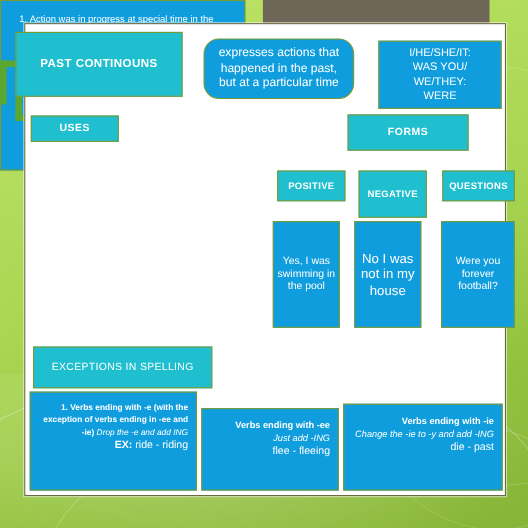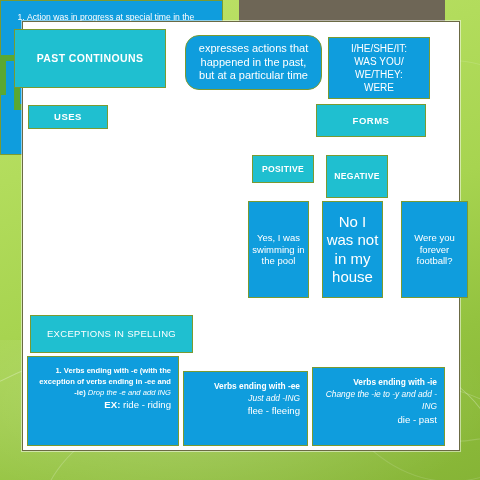--- a/index.html
+++ b/index.html
@@ -37,44 +37,44 @@
 
   .box{position:absolute;box-sizing:border-box;border:1px solid #7a9a31;
        color:#ffffff;display:flex;align-items:center;justify-content:center;
        text-align:center;line-height:1.22;}
   .teal{background:#1fbfd0;}
   .blue{background:#0f9ddd;}
 
   
   #past-continuous-title{left:14px;top:29px;width:152px;height:59px;font-size:10.5px;font-weight:bold;letter-spacing:.4px;}
   #definition-box{left:185px;top:35px;width:137px;height:55px;font-size:11px;padding:2px 6px;line-height:1.26;border-radius:14px;}
-  #forms-rule-box{left:328px;top:37px;width:102px;height:62px;font-size:10px;padding:2px 20px;line-height:1.3;}
+  #forms-rule-box{left:344px;top:37px;width:112px;height:62px;font-size:10px;padding:2px 20px;line-height:1.3;}
   #uses-title{left:28px;top:105px;width:80px;height:24px;font-size:9.5px;font-weight:bold;letter-spacing:.5px;}
   #forms-title{left:316px;top:104px;width:110px;height:33px;font-size:9.5px;font-weight:bold;letter-spacing:.5px;}
 
   #uses-list{left:25px;top:144px;width:223px;height:155px;background:#0f9ddd;border:1px solid #7a9a31;
              box-sizing:border-box;color:#fff;padding:10px 10px 0 4px;}
   #uses-list ol{margin:0;padding:0 0 0 22px;font-size:8.6px;line-height:1.45;}
   #uses-list li{margin-bottom:3px;}
 
   #positive-title{left:252px;top:155px;width:62px;height:28px;font-size:8.6px;font-weight:bold;letter-spacing:.3px;}
   #negative-title{left:326px;top:155px;width:62px;height:43px;font-size:8.6px;font-weight:bold;letter-spacing:.3px;}
   #questions-title{left:402px;top:155px;width:66px;height:28px;font-size:8.6px;font-weight:bold;letter-spacing:.3px;}
 
   #positive-example{left:248px;top:201px;width:61px;height:97px;font-size:9.5px;padding:2px 3px;}
-  #negative-example{left:322px;top:201px;width:61px;height:97px;font-size:15px;padding:2px 3px;}
+  #negative-example{left:322px;top:201px;width:61px;height:97px;font-size:12px;padding:2px 3px;}
   #questions-example{left:401px;top:201px;width:67px;height:97px;font-size:9.5px;padding:2px 3px;}
 
   #exceptions-title{left:30px;top:315px;width:163px;height:38px;font-size:9.5px;letter-spacing:.3px;}
 
   .rule{position:absolute;box-sizing:border-box;border:1px solid #7a9a31;background:#0f9ddd;
         color:#fff;padding:8px 7px;font-size:7.6px;line-height:1.45;text-align:right;}
   #rule-e{left:27px;top:356px;width:152px;height:90px;}
   #rule-ee{left:183px;top:371px;width:125px;height:75px;font-size:8.4px;}
-  #rule-ie{left:312px;top:367px;width:133px;height:79px;font-size:8.4px;}
+  #rule-ie{left:312px;top:367px;width:145px;height:79px;font-size:8.4px;}
   .rule b{font-weight:bold;}
   .rule i{font-style:italic;}
   .rule .big{font-size:9.6px;}
 </style>
 </head>
 <body>
 
 <div id="slide">
 
   <div class="glow"></div>
@@ -106,20 +106,21 @@
     <ol>
       <li>Action was in progress at special time in the past</li>
       <li>Two actions were happening at the same time</li>
       <li>Together with the Simple Past</li>
       <li>Repeated actions irritating the speaker with always, constantly, forever</li>
     </ol>
   </div>
 
   <div class="box teal" id="positive-title">POSITIVE</div>
   <div class="box teal" id="negative-title">NEGATIVE</div>
+  <div class="box teal" id="questions-title">QUESTIONS</div>
 
   <div class="box blue" id="positive-example">Yes, I was swimming in the pool</div>
   <div class="box blue" id="negative-example">No I was not in my house</div>
   <div class="box blue" id="questions-example">Were you forever football?</div>
 
   <div class="box teal" id="exceptions-title">EXCEPTIONS IN SPELLING</div>
 
   <div class="rule" id="rule-e">
     <b>1. Verbs ending with -e (with the exception of verbs ending in -ee and -ie)</b>
     <i>Drop the -e and add ING</i>

